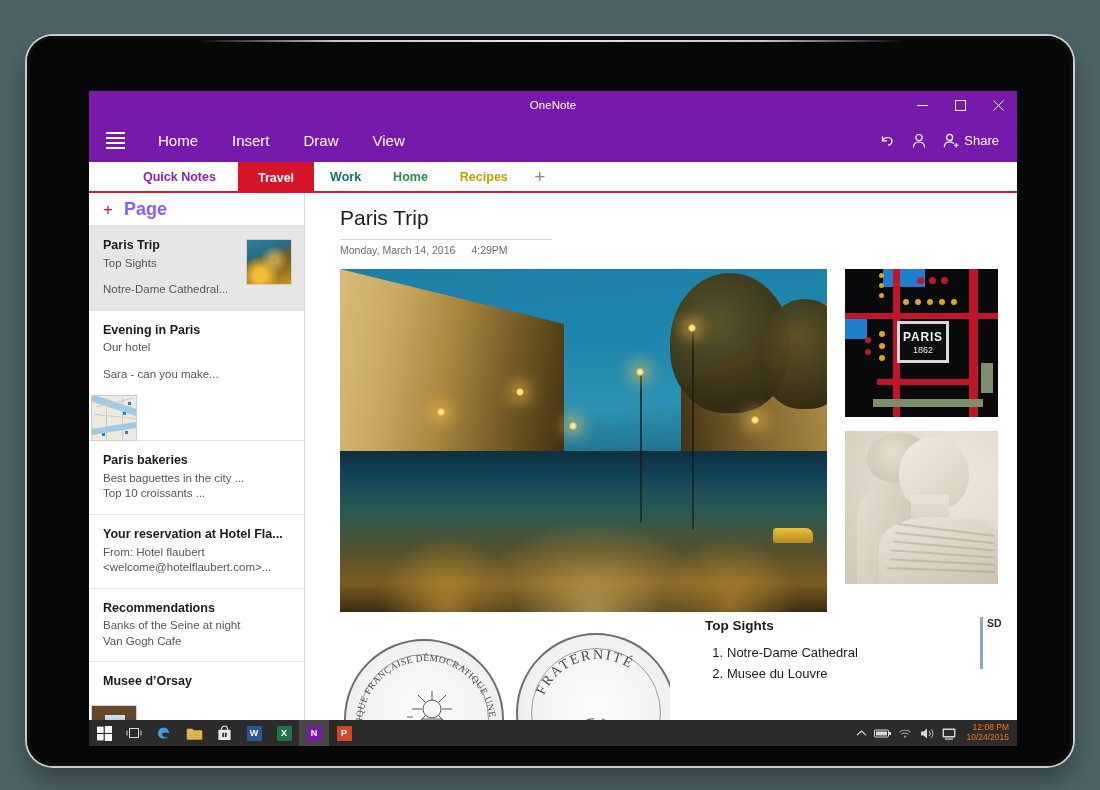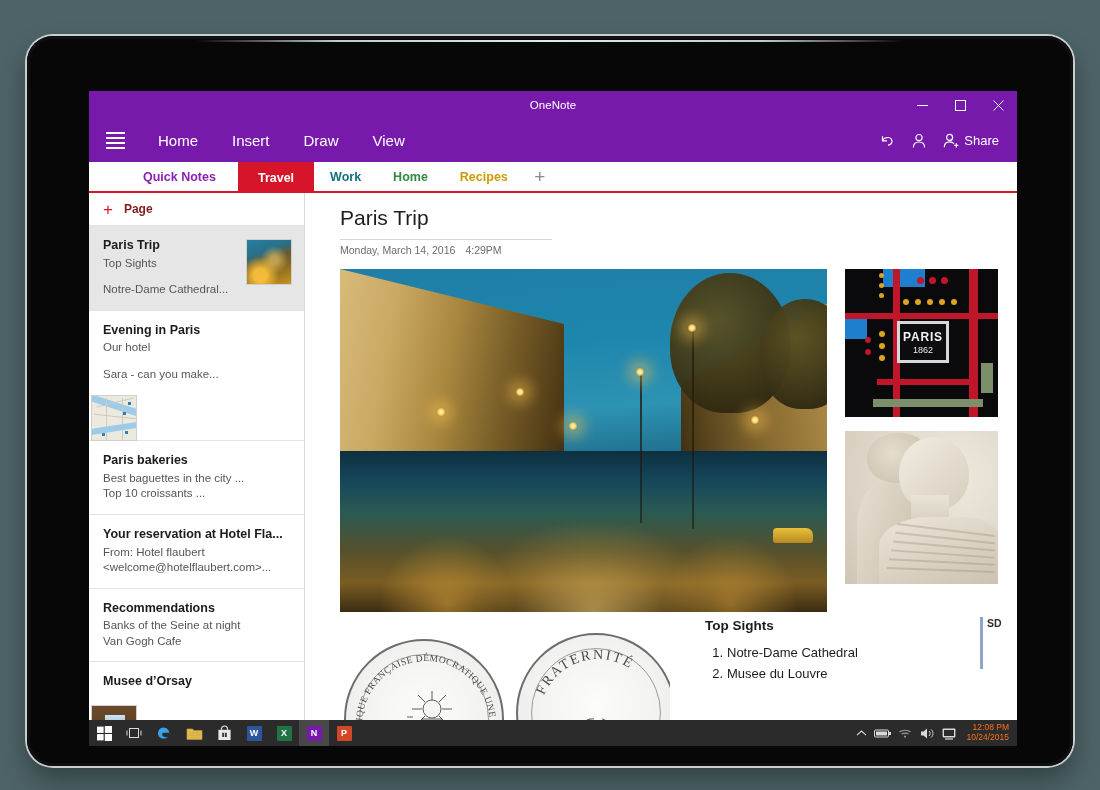--- a/index.html
+++ b/index.html
@@ -136,21 +136,21 @@
     border-right: 1px solid #d9d9d9;
     overflow: hidden;
     position: relative;
   }
   #add-page-button {
     height: 33px; display: flex; align-items: center;
     padding-left: 14px; gap: 11px; cursor: default;
     border-bottom: 1px solid #e3e3e3;
   }
   #add-page-plus { color: #d6152a; font-size: 17px; font-weight: 300; line-height: 1; }
-  #add-page-label { color: #7f1d1d; font-size: 12px; font-weight: bold; }
+  #add-page-label { color: #8b5cf6; font-size: 18px; font-weight: bold; }
 
   .page-item {
     position: relative;
     padding: 12px 14px 12px 14px;
     border-bottom: 1px solid #e3e3e3;
     cursor: default;
     min-height: 62px;
   }
   .page-item.selected { background: #e6e6e6; }
   .page-item .page-title {
@@ -219,21 +219,21 @@
     position: absolute; left: 35px; top: 13px;
     font-size: 21px; color: #1d1d1d; font-weight: 400;
   }
   #note-title-rule {
     position: absolute; left: 35px; top: 46px; width: 212px; height: 1px;
     background: #d8d8d8;
   }
   #note-meta {
     position: absolute; left: 35px; top: 51px;
     font-size: 10.5px; color: #6b6b6b;
-    display: flex; gap: 10px;
+    display: flex; gap: 16px;
   }
 
   
   #hero-photo {
     position: absolute; left: 35px; top: 76px;
     width: 487px; height: 343px;
     overflow: hidden;
     background: #0d2b38;
   }
   .hp-sky {

